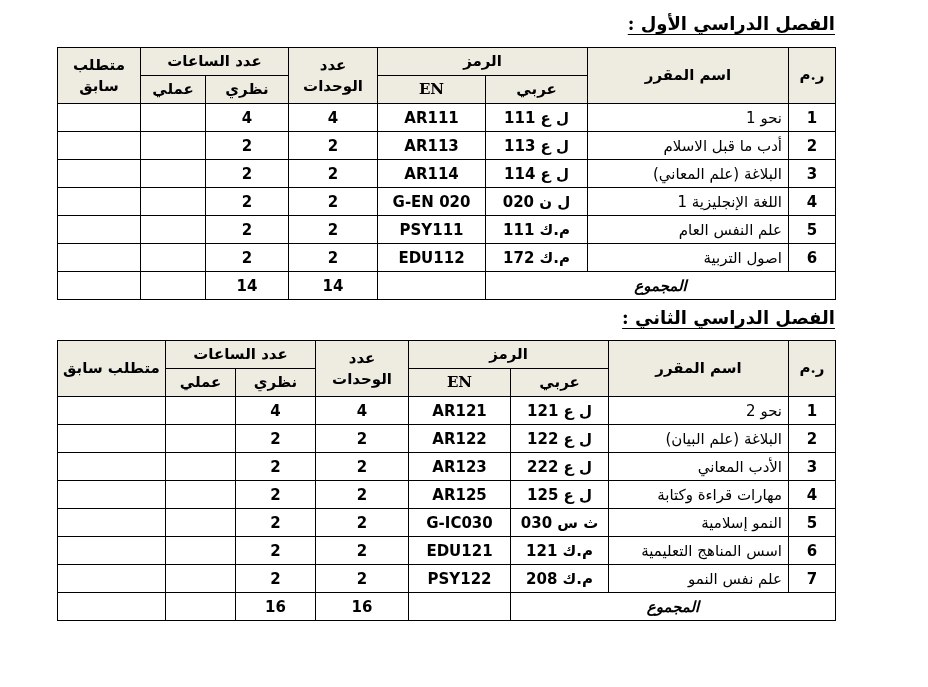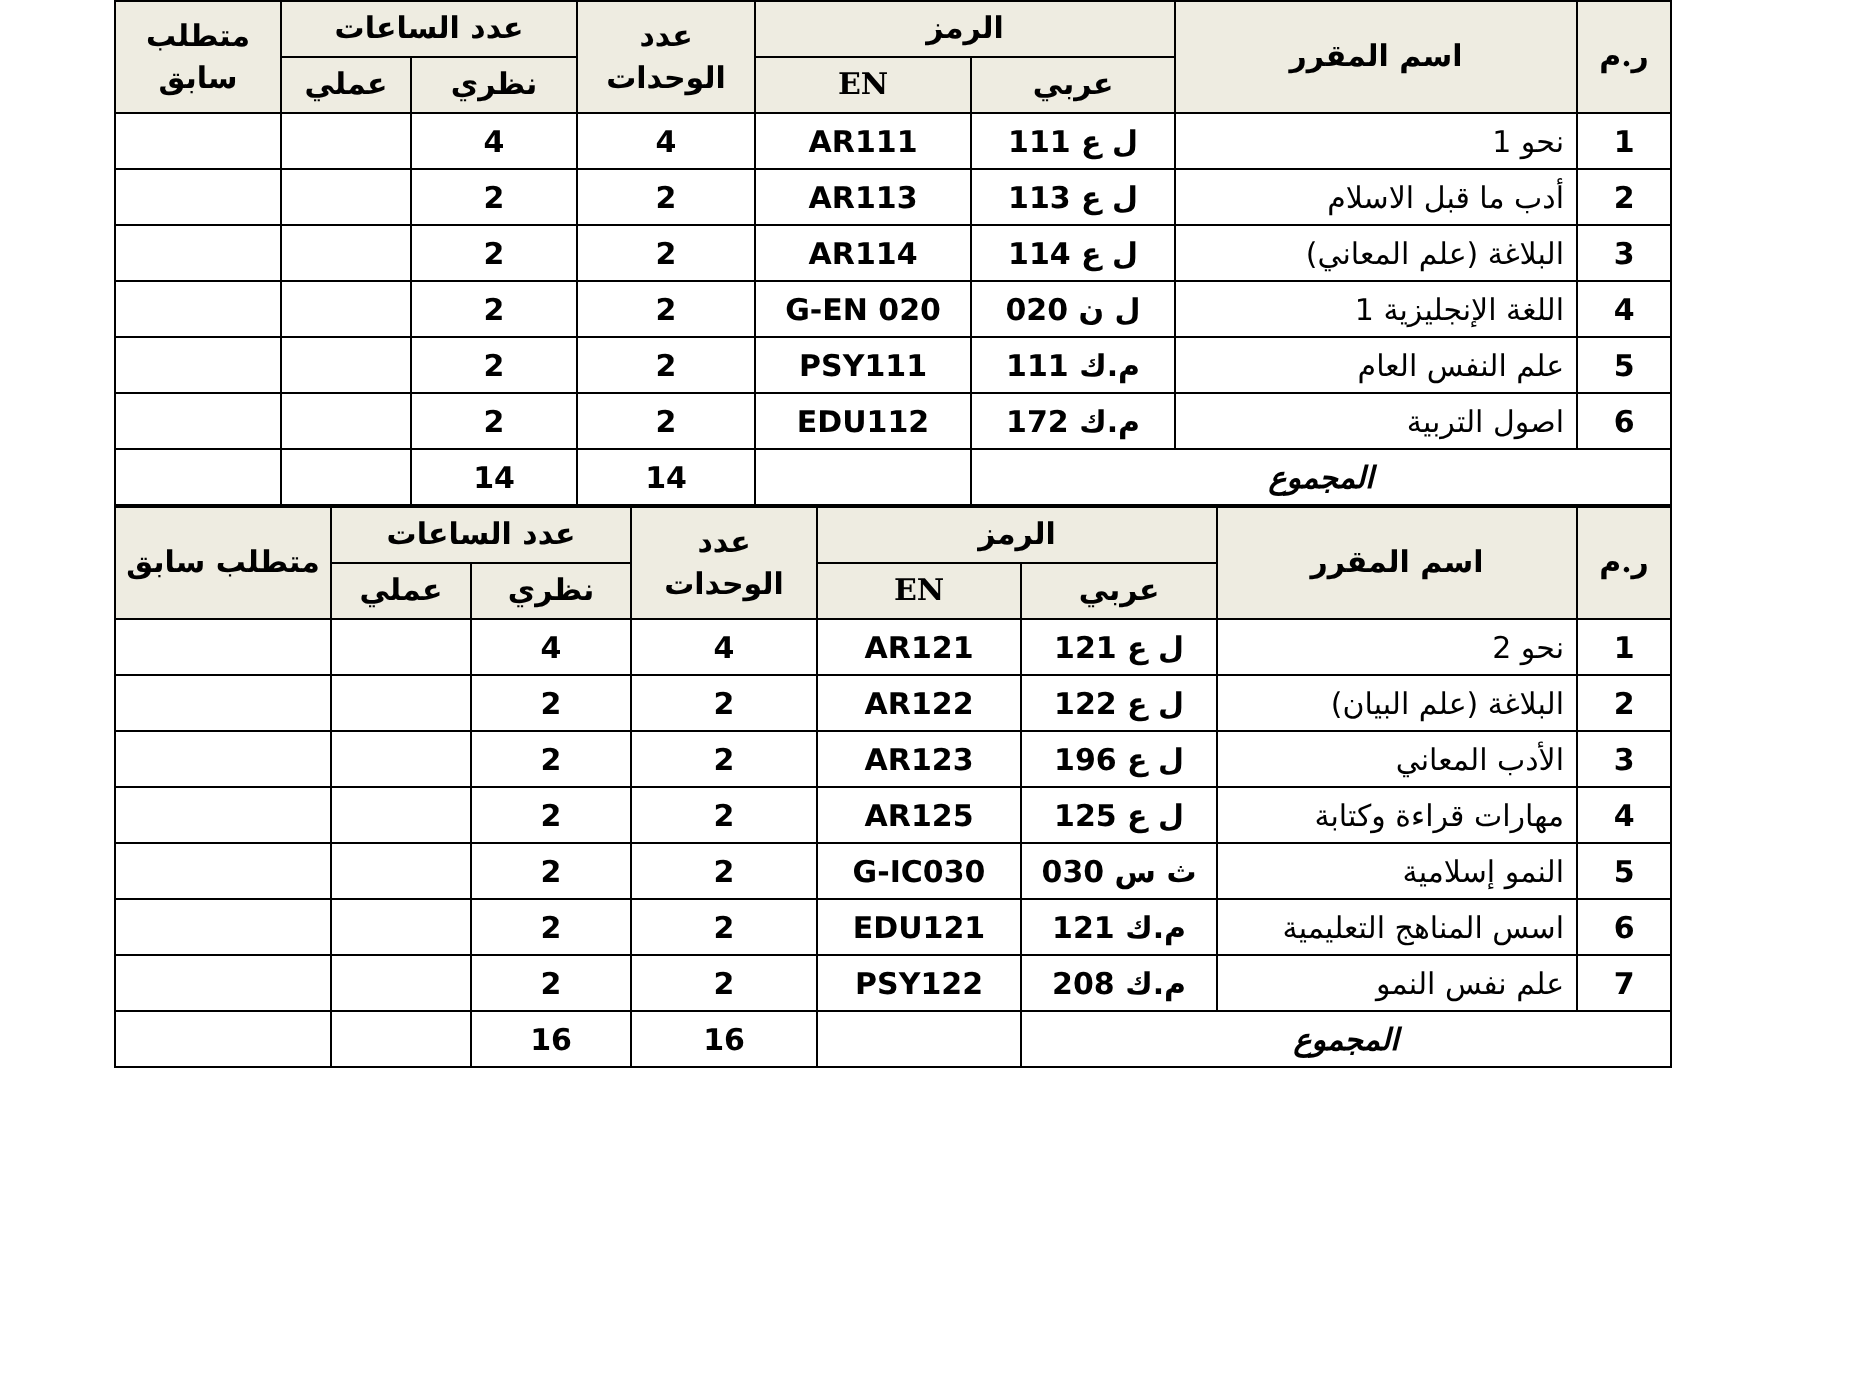--- a/index.html
+++ b/index.html
@@ -76,20 +76,21 @@
   
   .t2 .c-no{width:47px}.t2 .c-name{width:180px}.t2 .c-ar{width:98px}.t2 .c-en{width:102px}
   .t2 .c-units{width:93px}.t2 .c-theory{width:80px}.t2 .c-prac{width:70px}.t2 .c-prereq{width:108px}
 </style>
 </head>
 <body>
 
 <div class="page">
   <div class="content">
 
+    <div class="sem-title first">الفصل الدراسي الأول :</div>
 
     <table class="t t1" dir="rtl">
       <colgroup>
         <col class="c-no">
           <col class="c-name">
           <col class="c-ar">
           <col class="c-en">
         <col class="c-units">
           <col class="c-theory">
           <col class="c-prac">
@@ -178,20 +179,21 @@
           <td colspan="3" class="total-label">المجموع</td>
           <td></td>
           <td>14</td>
           <td>14</td>
           <td></td>
           <td></td>
         </tr>
       </tfoot>
     </table>
 
+    <div class="sem-title second">الفصل الدراسي الثاني :</div>
 
     <table class="t t2" dir="rtl">
       <colgroup>
         <col class="c-no">
           <col class="c-name">
           <col class="c-ar">
           <col class="c-en">
         <col class="c-units">
           <col class="c-theory">
           <col class="c-prac">
@@ -230,21 +232,21 @@
             <td class="col-code_ar">ل ع 122</td>
             <td class="col-code_en">AR122</td>
             <td class="col-units">2</td>
             <td class="col-theory">2</td>
             <td class="col-practical"></td>
             <td class="col-prereq"></td>
           </tr>
           <tr>
             <td class="col-no">3</td>
             <td class="col-name">الأدب المعاني</td>
-            <td class="col-code_ar">ل ع 196</td>
+            <td class="col-code_ar">ل ع 222</td>
             <td class="col-code_en">AR123</td>
             <td class="col-units">2</td>
             <td class="col-theory">2</td>
             <td class="col-practical"></td>
             <td class="col-prereq"></td>
           </tr>
           <tr>
             <td class="col-no">4</td>
             <td class="col-name">مهارات قراءة وكتابة</td>
             <td class="col-code_ar">ل ع 125</td>

